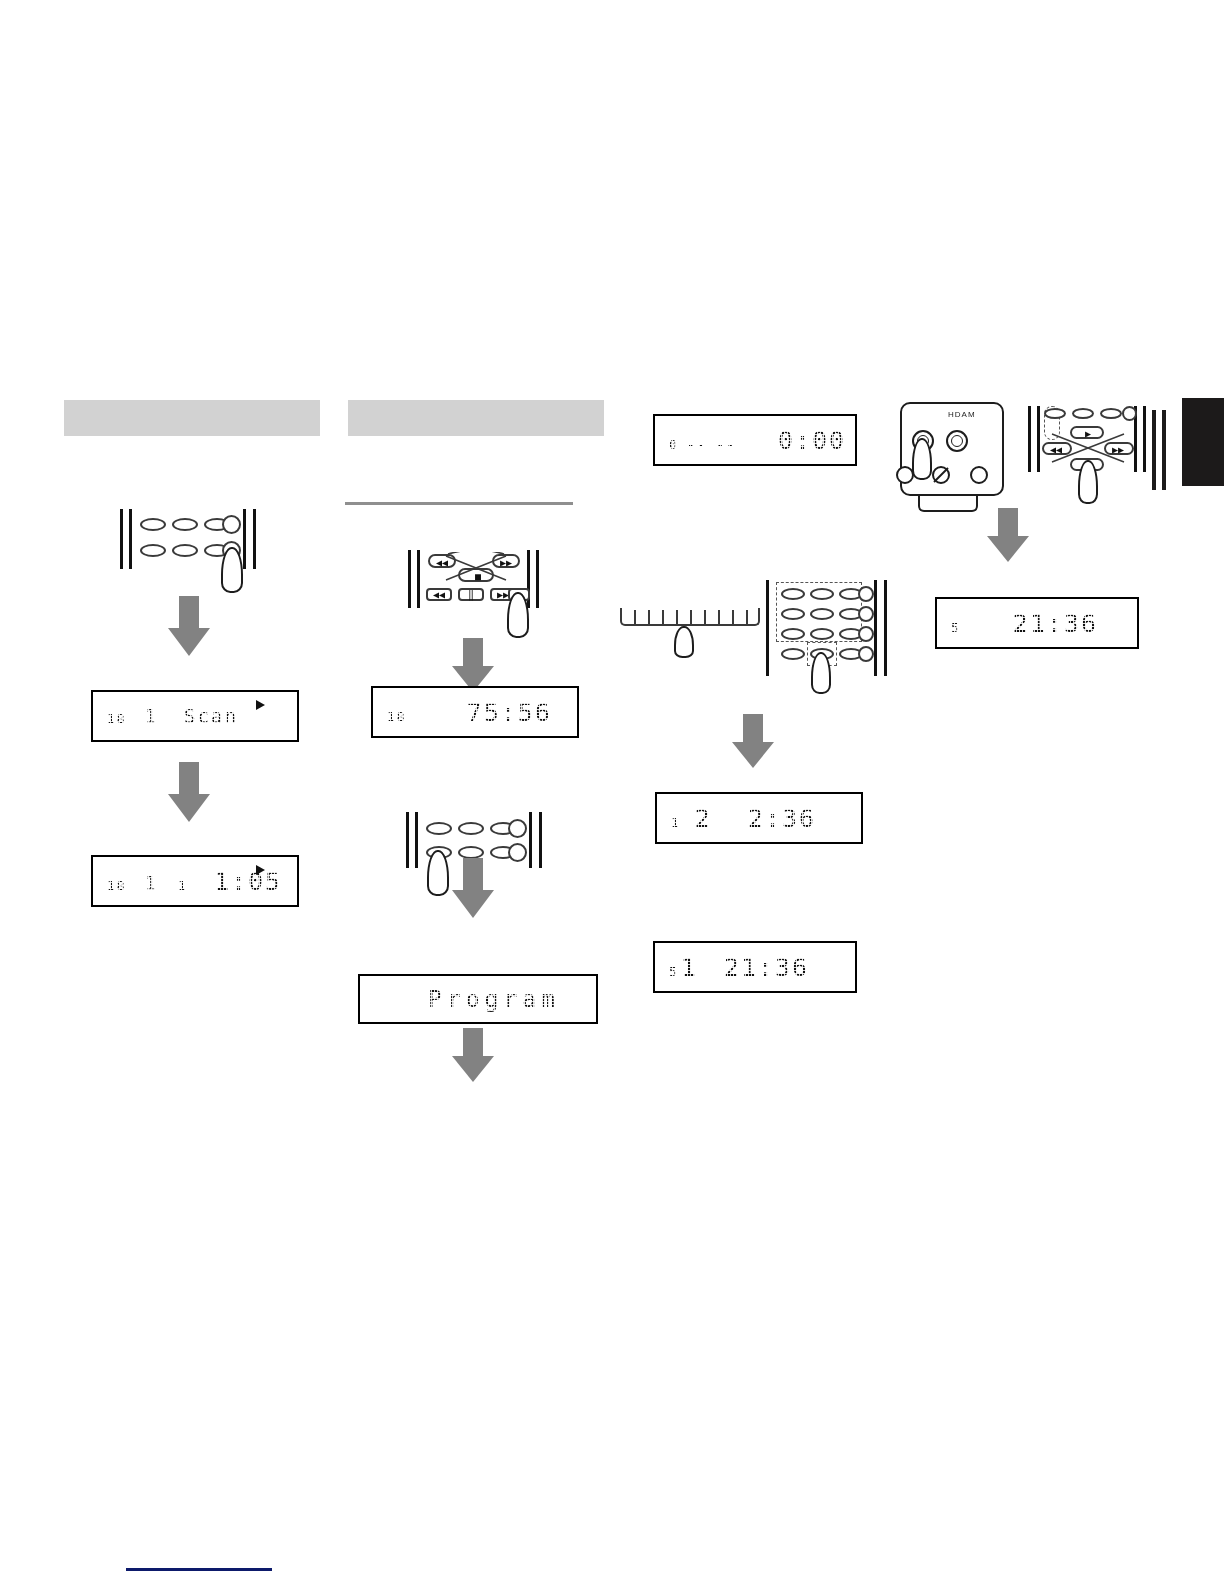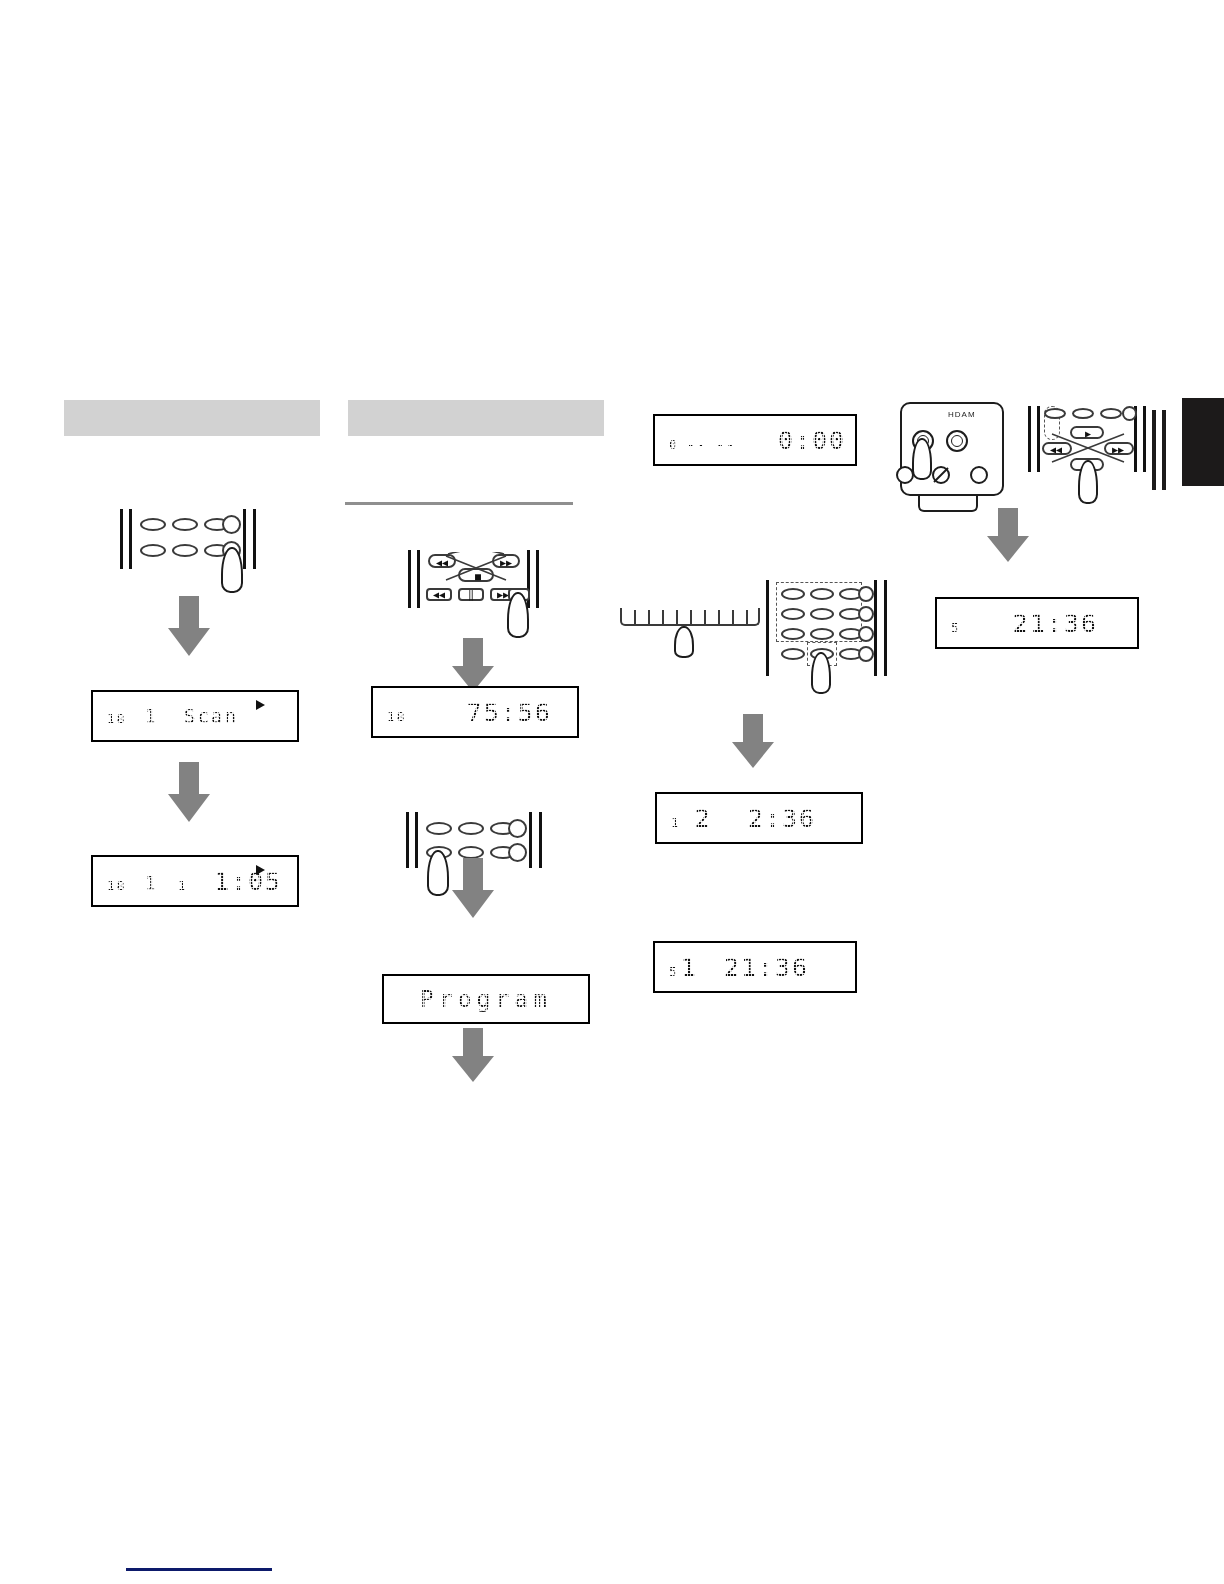--- a/index.html
+++ b/index.html
@@ -208,21 +208,21 @@
   <div class="btn-round" style="left:104px;top:35px;width:19px;height:19px;"></div>
 
   <div class="finger" style="left:23px;top:42px;width:22px;height:46px;"></div>
 </div>
 
 <div class="arrow" style="left:452px;top:858px;width:42px;height:62px;">
   <div class="shaft" style="left:11px;top:0;width:20px;height:34px;"></div>
   <div class="head" style="left:0;top:32px;border-left-width:21px;border-right-width:21px;border-top-width:28px;"></div>
 </div>
 
-<div class="lcd" style="left:382px;top:974px;width:204px;height:46px;">
+<div class="lcd" style="left:358px;top:974px;width:204px;height:46px;padding-left:32px;">
   <div class="lcd-row" style="justify-content:center;">
     <span class="seg seg-prog dotfx">Program</span>
   </div>
 </div>
 
 <div class="arrow" style="left:452px;top:1028px;width:42px;height:58px;">
   <div class="shaft" style="left:11px;top:0;width:20px;height:30px;"></div>
   <div class="head" style="left:0;top:28px;border-left-width:21px;border-right-width:21px;border-top-width:26px;"></div>
 </div>
 

